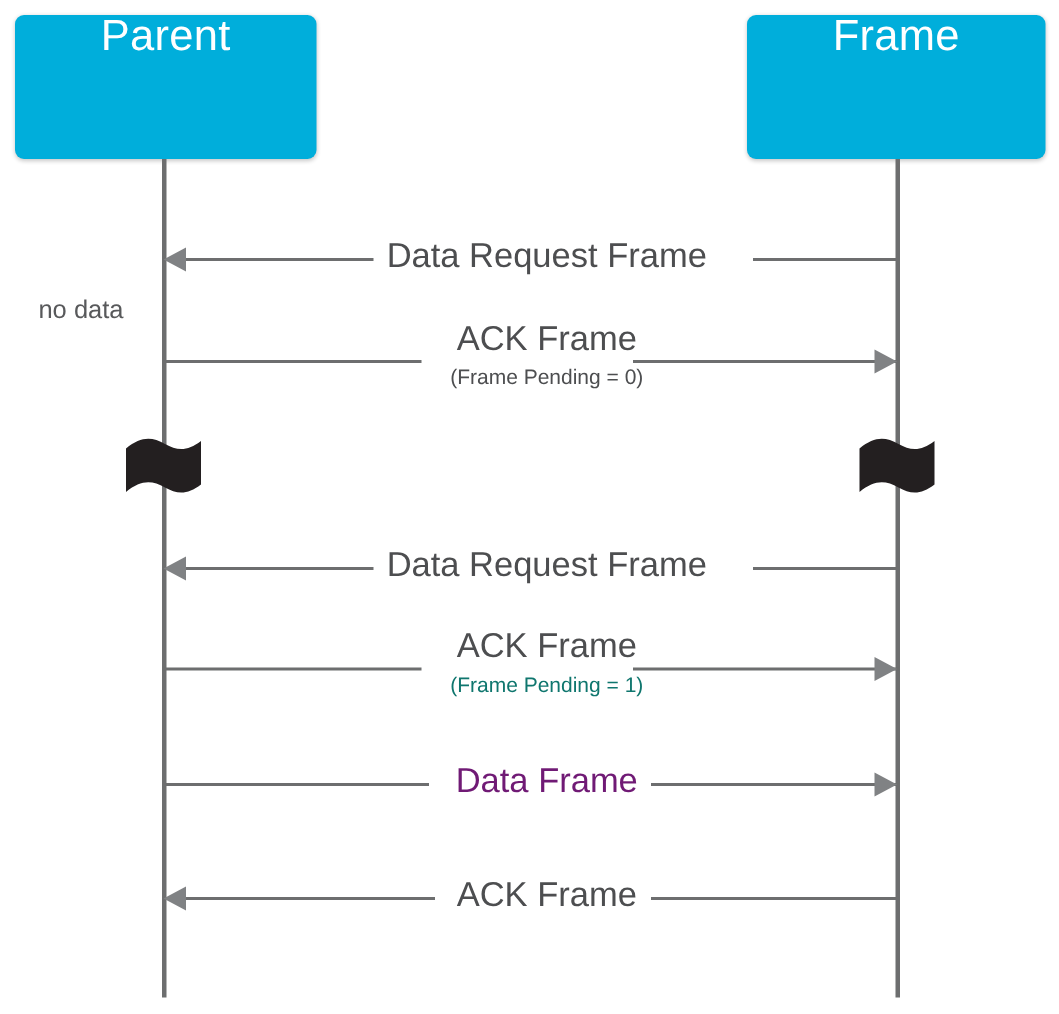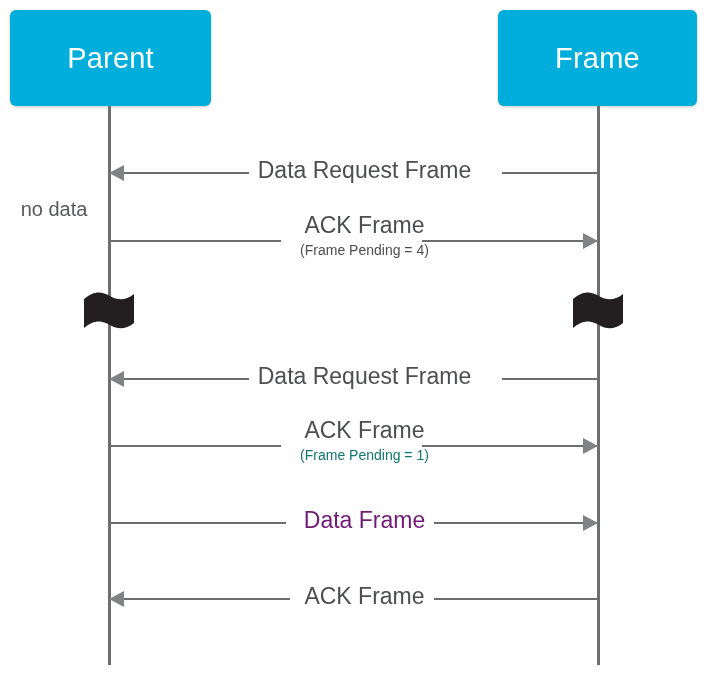--- a/index.html
+++ b/index.html
@@ -16,21 +16,20 @@
     width: 706px;
     height: 676px;
     background: #ffffff;
     overflow: hidden;
   }
 
   
   .actor-box {
     position: absolute;
     display: flex;
-    align-items: center;
     justify-content: center;
     border-radius: 6px;
     box-shadow: 0 1px 3px rgba(0,0,0,0.22);
     box-sizing: border-box;
   }
   .actor-label {
     color: #ffffff;
     font-size: 29px;
     font-weight: 400;
     letter-spacing: 0.2px;
@@ -47,21 +46,21 @@
     background: #6d6e6f;
     top: 106px;
     height: 559px;
   }
   #lifeline-parent { left: 108px; }
   #lifeline-child  { left: 597px; }
 
   
   .side-note {
     position: absolute;
-    font-size: 20px;
+    font-size: 17px;
     color: #58595b;
     text-align: center;
     line-height: 1.22;
     white-space: pre-line;
     right: 706px;
   }
   #note-no-data   { left: 8px; width: 92px; top: 197px; }
   #note-available { left: 8px; width: 92px; top: 386px; }
 
   
@@ -178,21 +177,21 @@
       <span class="msg-title" style="color: rgb(77, 78, 80);">Data Request Frame</span>
     </div>
   </div>
 
   <div class="msg" id="msg-2" style="top:240px;">
     <div class="seg seg-left" style="width: 173px; background: rgb(109, 110, 111);"></div>
     <div class="seg seg-right" style="width: 177px; background: rgb(109, 110, 111);"></div>
     <div class="head head-right" style="border-left-color: rgb(128, 130, 132);"></div>
     <div class="msg-label lab-above">
       <span class="msg-title" style="color: rgb(77, 78, 80);">ACK Frame</span>
-      <span class="msg-sub" style="color: rgb(77, 78, 80);">(Frame Pending = 4)</span>
+      <span class="msg-sub" style="color: rgb(77, 78, 80);">(Frame Pending = 0)</span>
     </div>
   </div>
 
   <div class="msg" id="msg-3" style="top:378px;">
     <div class="seg seg-left" style="width: 156px; background: rgb(109, 110, 111);"></div>
     <div class="seg seg-right" style="width: 97px; background: rgb(109, 110, 111);"></div>
     <div class="head head-left" style="border-right-color: rgb(128, 130, 132);"></div>
     <div class="msg-label lab-center">
       <span class="msg-title" style="color: rgb(77, 78, 80);">Data Request Frame</span>
     </div>

